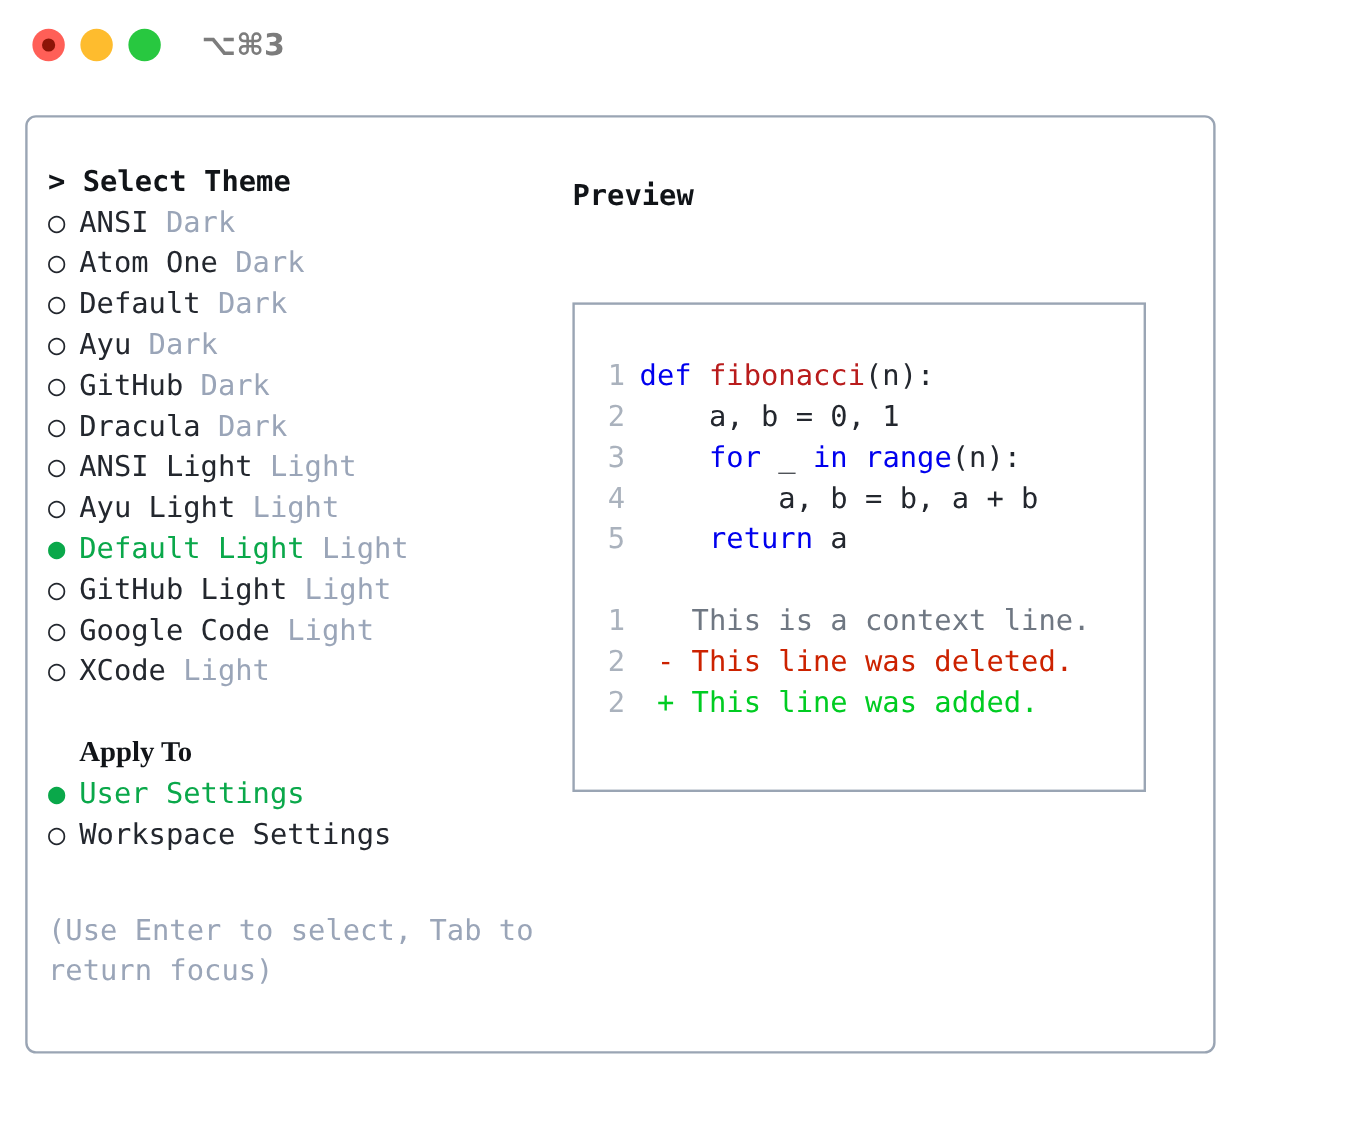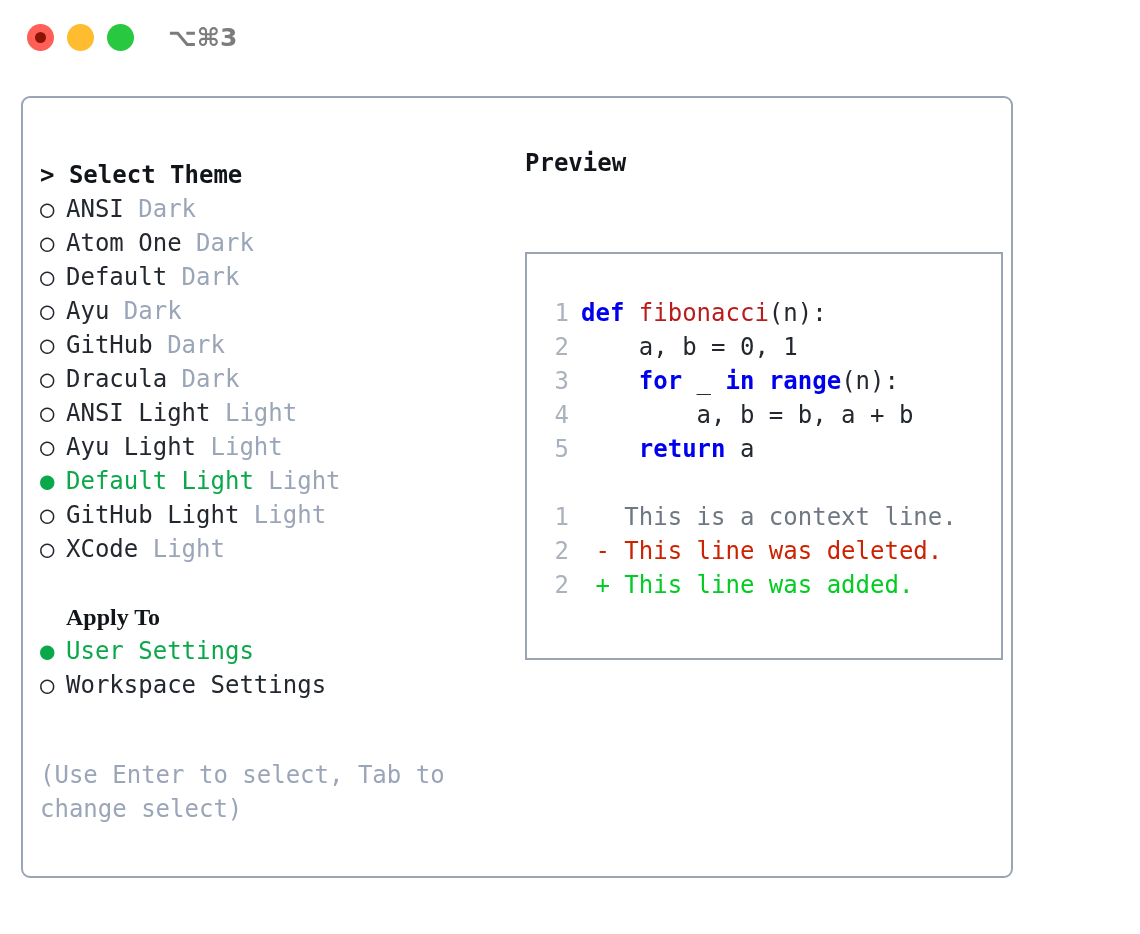--- a/index.html
+++ b/index.html
@@ -70,21 +70,21 @@
     border: 2px solid #9aa5b4;
     border-radius: 9px;
     background: #ffffff;
     box-sizing: border-box;
   }
 
   
   #left-col {
     position: absolute;
     left: 17px;
-    top: 60px;
+    top: 36px;
     width: 440px;
   }
   .row {
     height: 34px;
     line-height: 34px;
     font-size: 24px;
     white-space: pre;
     color: #23272e;
   }
   .heading {
@@ -111,21 +111,21 @@
     width: 420px;
     font-size: 24px;
     line-height: 34px;
     color: #9aa5b8;
     white-space: pre-wrap;
   }
 
   
   #right-col {
     position: absolute;
-    left: 502px;
+    left: 454px;
     top: 48px;
     width: 480px;
   }
   #preview-title {
     font-size: 24px;
     font-weight: bold;
     color: #111418;
     line-height: 34px;
     height: 34px;
   }
@@ -148,21 +148,21 @@
     white-space: pre;
   }
   .code-line { height: 34px; }
   .lineno {
     display: inline-block;
     width: 28px;
     text-align: right;
     color: #aab2bd;
     margin-right: 12px;
   }
-  .tok-kw    { color: #0000ee; font-weight: bold; }
+  .tok-kw    { color: #0000ee; }
   .tok-fn    { color: #b91c1c; }
   .tok-plain { color: #23272e; }
   .tok-ctx   { color: #6f7782; }
   .tok-del   { color: #cc2200; }
   .tok-add   { color: #00cc22; }
   .code-blank { height: 34px; }
 </style>
 </head>
 <body>
 
@@ -184,31 +184,32 @@
           <div class="row"><span class="marker marker-empty">○</span><span>ANSI </span><span class="mode-tag">Dark</span></div>
           <div class="row"><span class="marker marker-empty">○</span><span>Atom One </span><span class="mode-tag">Dark</span></div>
           <div class="row"><span class="marker marker-empty">○</span><span>Default </span><span class="mode-tag">Dark</span></div>
           <div class="row"><span class="marker marker-empty">○</span><span>Ayu </span><span class="mode-tag">Dark</span></div>
           <div class="row"><span class="marker marker-empty">○</span><span>GitHub </span><span class="mode-tag">Dark</span></div>
           <div class="row"><span class="marker marker-empty">○</span><span>Dracula </span><span class="mode-tag">Dark</span></div>
           <div class="row"><span class="marker marker-empty">○</span><span>ANSI Light </span><span class="mode-tag">Light</span></div>
           <div class="row"><span class="marker marker-empty">○</span><span>Ayu Light </span><span class="mode-tag">Light</span></div>
           <div class="row"><span class="marker marker-selected">●</span><span class="label-selected">Default Light </span><span class="mode-tag">Light</span></div>
           <div class="row"><span class="marker marker-empty">○</span><span>GitHub Light </span><span class="mode-tag">Light</span></div>
+          <div class="row"><span class="marker marker-empty">○</span><span>Google Code </span><span class="mode-tag">Light</span></div>
           <div class="row"><span class="marker marker-empty">○</span><span>XCode </span><span class="mode-tag">Light</span></div>
         </div>
       <div class="spacer"></div>
       <div class="row heading" style="padding-left:26px;font-family:Liberation Serif, serif;">Apply To</div>
       <div id="apply-list">
           <div class="row"><span class="marker marker-selected">●</span><span class="label-selected">User Settings</span></div>
           <div class="row"><span class="marker marker-empty">○</span><span>Workspace Settings</span></div>
         </div>
     </div>
 
-    <div id="hint">(Use Enter to select, Tab to change select)</div>
+    <div id="hint">(Use Enter to select, Tab to return focus)</div>
 
     <div id="right-col">
       <div id="preview-title">Preview</div>
       <div id="preview-box">
         <div id="code"><div class="code-line"><span class="lineno">1</span><span class="tok-kw">def </span><span class="tok-fn">fibonacci</span><span class="tok-plain">(n):</span></div><div class="code-line"><span class="lineno">2</span><span class="tok-plain">    a, b = 0, 1</span></div><div class="code-line"><span class="lineno">3</span><span class="tok-plain">    </span><span class="tok-kw">for</span><span class="tok-plain"> _ </span><span class="tok-kw">in</span><span class="tok-plain"> </span><span class="tok-kw">range</span><span class="tok-plain">(n):</span></div><div class="code-line"><span class="lineno">4</span><span class="tok-plain">        a, b = b, a + b</span></div><div class="code-line"><span class="lineno">5</span><span class="tok-plain">    </span><span class="tok-kw">return</span><span class="tok-plain"> a</span></div><div class="code-blank"></div><div class="code-line"><span class="lineno">1</span><span class="tok-ctx">   This is a context line.</span></div><div class="code-line"><span class="lineno">2</span><span class="tok-del"> - This line was deleted.</span></div><div class="code-line"><span class="lineno">2</span><span class="tok-add"> + This line was added.</span></div></div>
       </div>
     </div>
 
   </div>
 </div>

